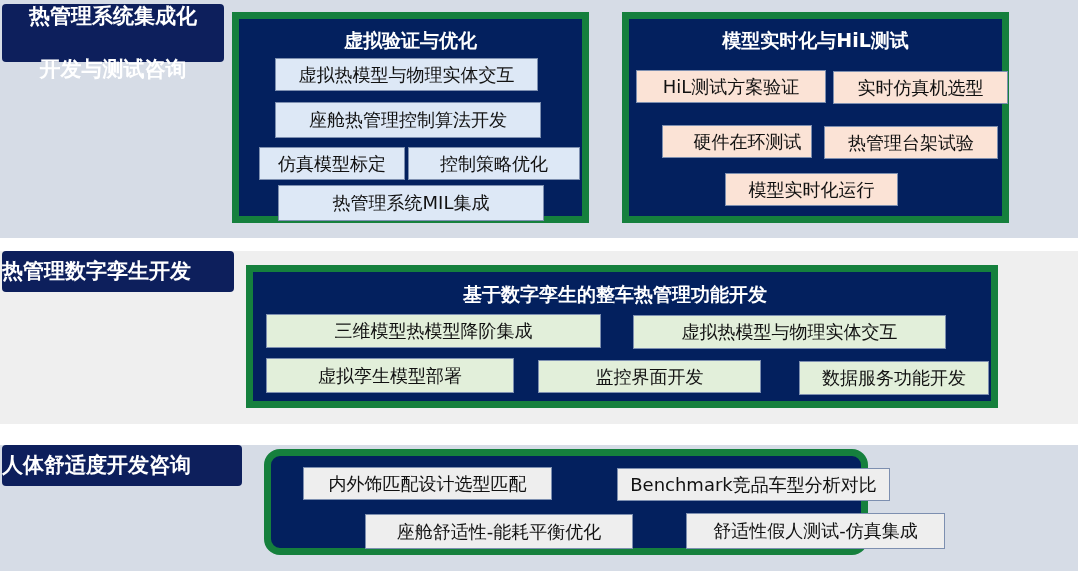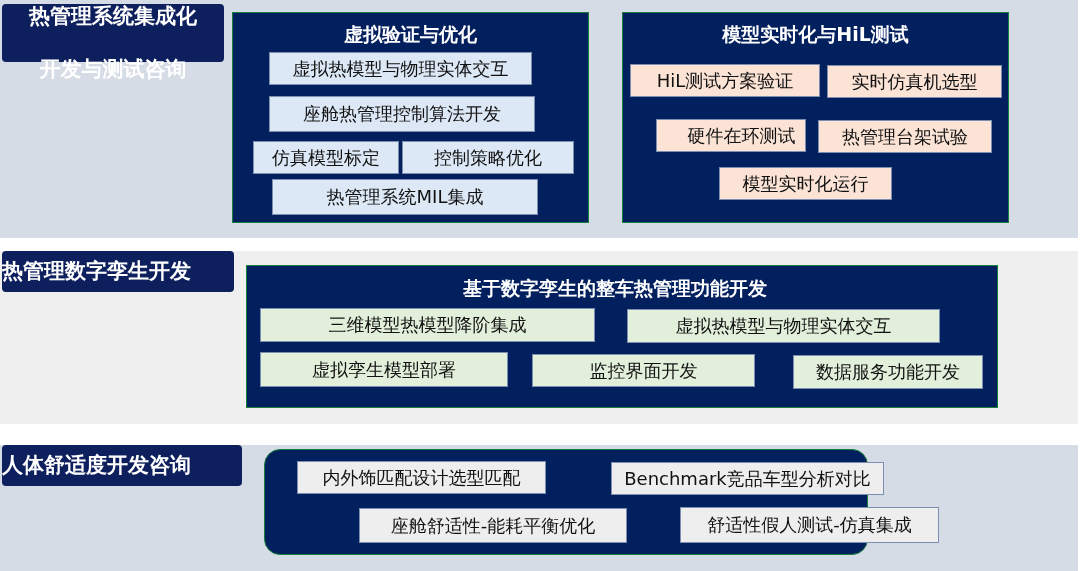--- a/index.html
+++ b/index.html
@@ -14,21 +14,21 @@
   .sec3 { top:445px; height:126px; background:#d6dce6; }
 
   .tag {
     position:absolute; left:2px; background:#0d1f5c; color:#fff;
     border-radius:4px; font-weight:bold; text-align:center;
     display:flex; align-items:center; justify-content:space-between;
     line-height:1.15;
     gap:29px;
   }
   .panel {
-    position:absolute; background:#03205e; border:1px solid #15803d;
+    position:absolute; background:#03205e; border:7px solid #15803d;
     box-sizing:border-box;
   }
   .panel-title {
     position:absolute; left:0; right:0; color:#fff; font-weight:bold;
     font-size:19px; text-align:center;
   }
   .box {
     position:absolute; box-sizing:border-box; border:1px solid #7d8fb0;
     display:flex; align-items:center; justify-content:center;
     font-size:18px; color:#111; white-space:nowrap;

